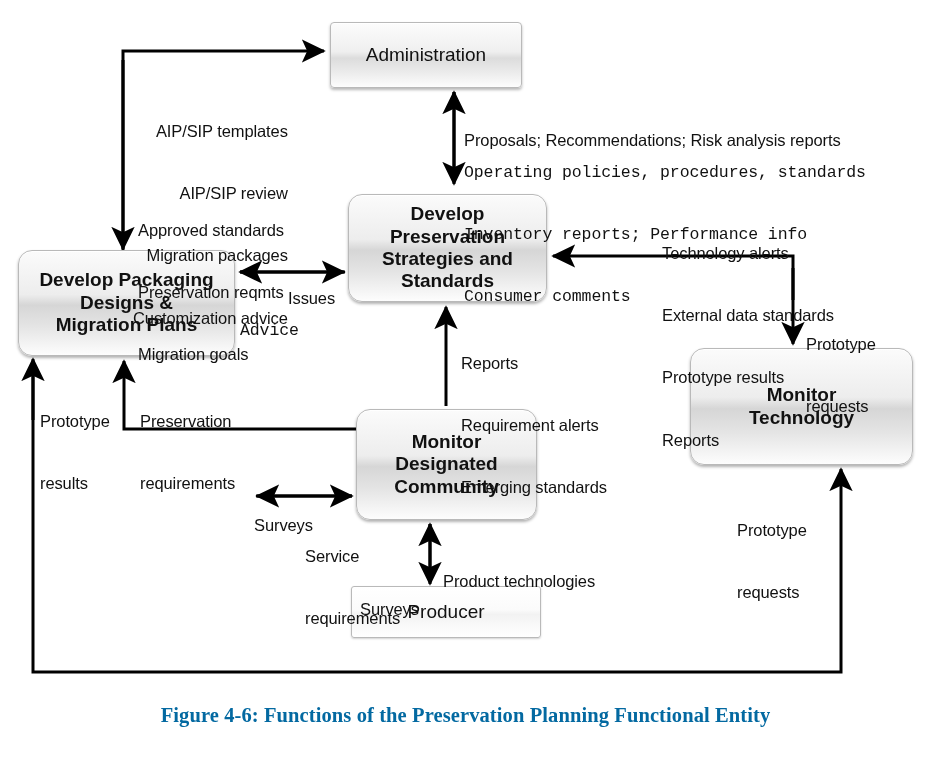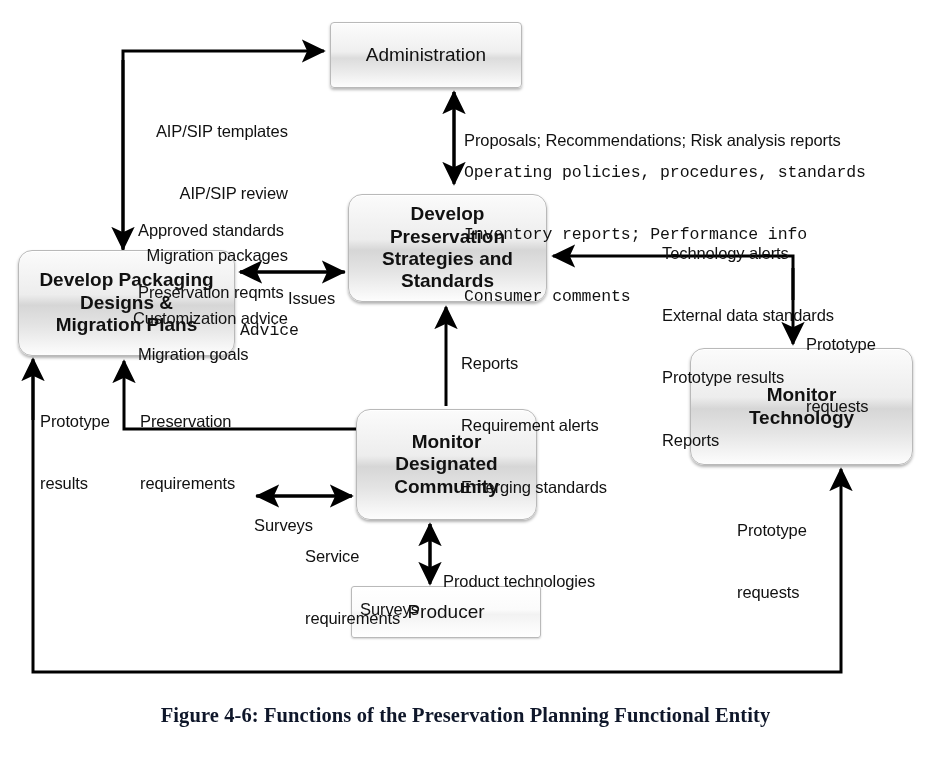--- a/index.html
+++ b/index.html
@@ -96,21 +96,21 @@
   
   #caption{
     position:absolute;
     left:0;
     top:704px;
     width:931px;
     text-align:center;
     font-family:"Liberation Serif", serif;
     font-weight:bold;
     font-size:20.5px;
-    color:#0f172a;
+    color:#0369a1;
     letter-spacing:0.1px;
   }
 </style>
 </head>
 <body>
 
 <div id="page">
 
   <div id="diagram">
 

